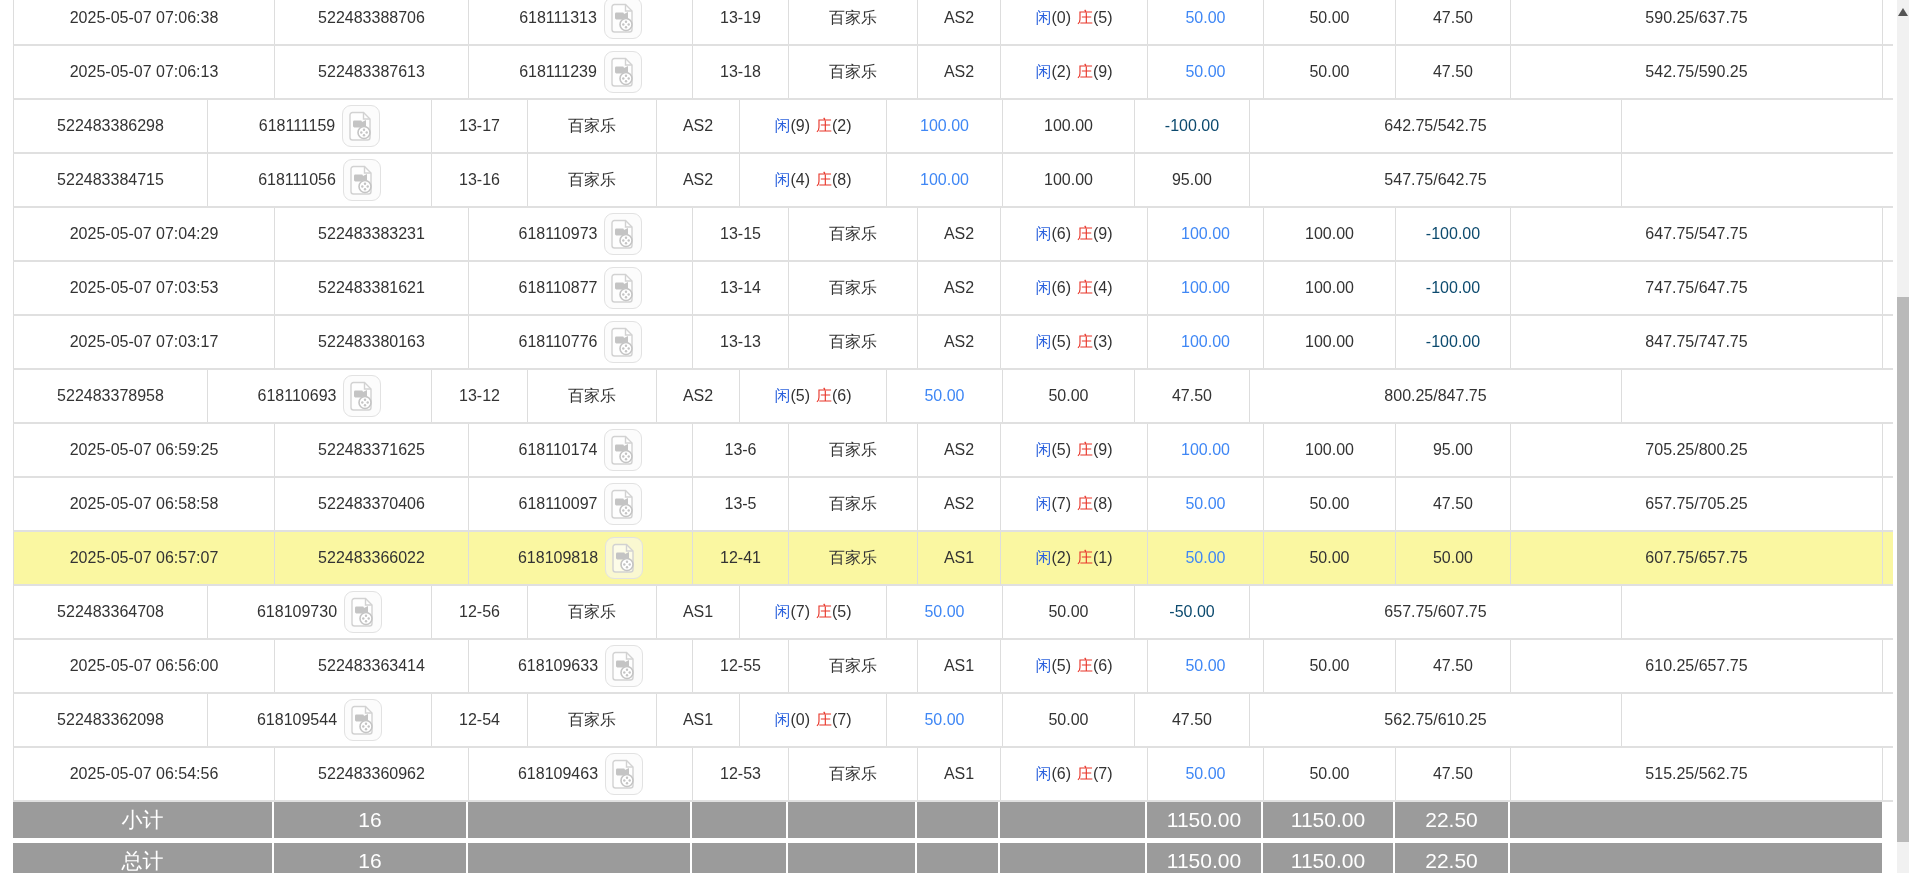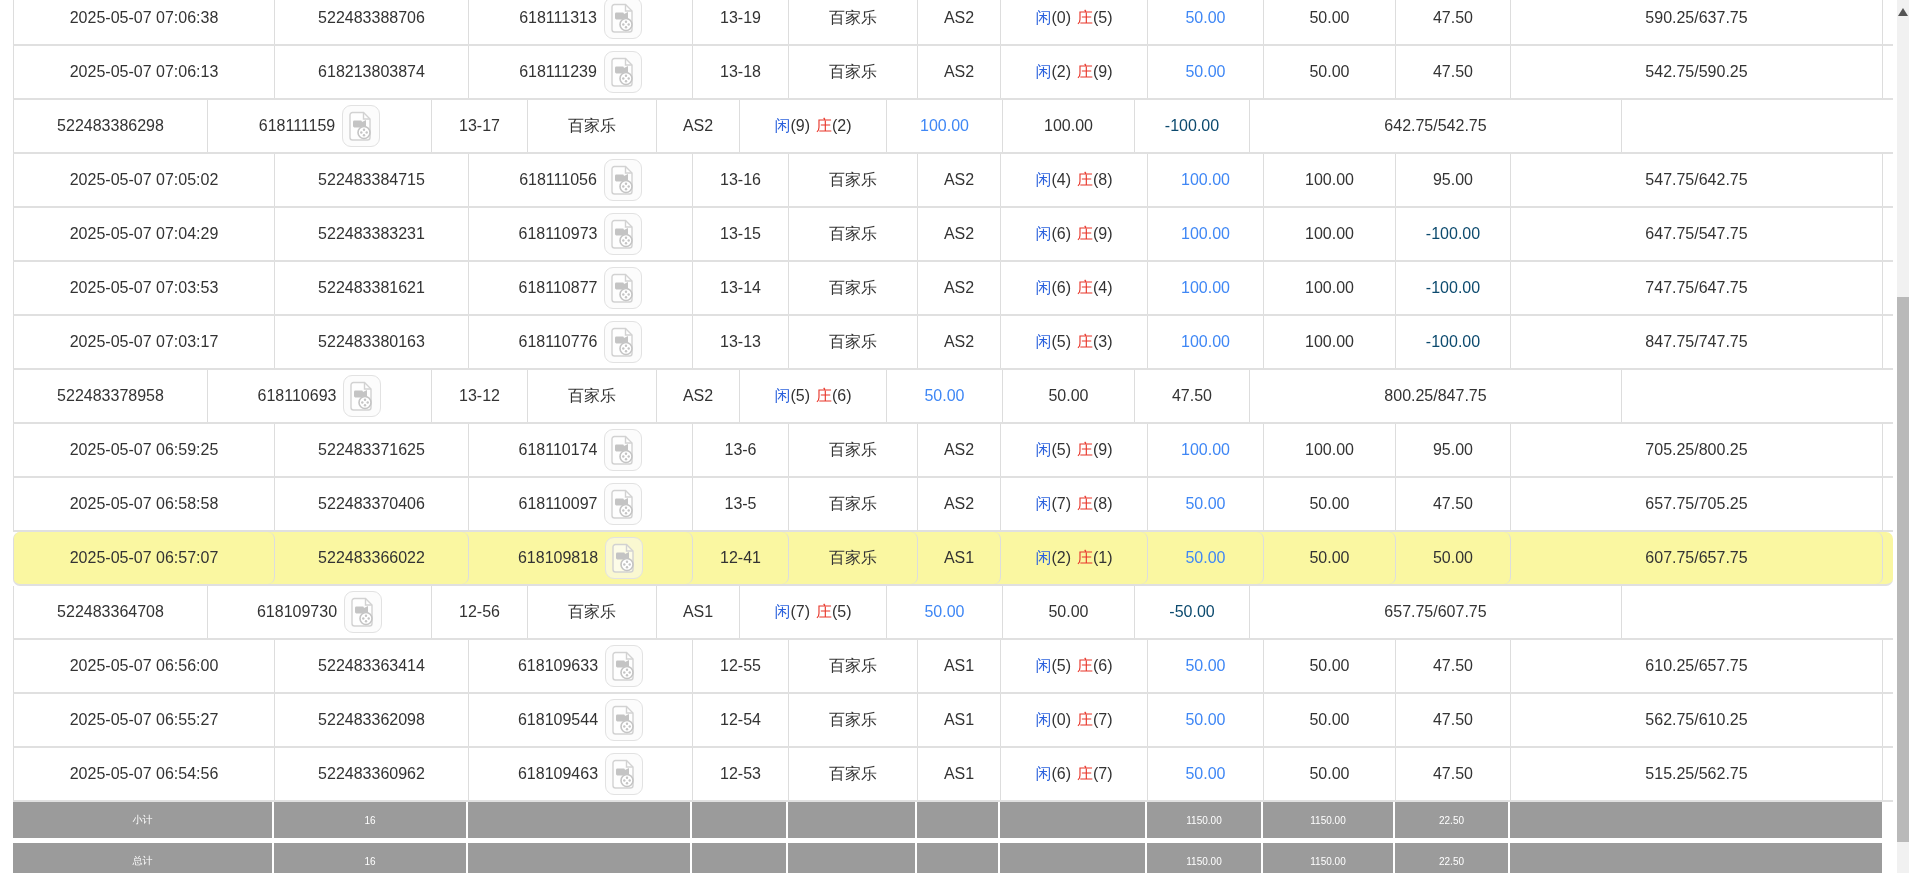--- a/index.html
+++ b/index.html
@@ -15,32 +15,32 @@
   .col-order{width:194px;}
   .col-game{width:224px;}
   .col-round{width:96px;}
   .col-type{width:129px;}
   .col-table{width:83px;}
   .col-result{width:147px;}
   .col-bet{width:116px;}
   .col-valid{width:132px;}
   .col-win{width:115px;}
   .col-balance{width:372px;}
-  .row.highlighted,.row.highlighted .cell{background:#faf7a1;border-radius:7px;}
+  .row.highlighted,.row.highlighted .cell{background:#faf7a1;}
   .bet-link{color:#3f87f5;cursor:pointer;}
   .negative{color:#0c4a6e;}
   .zh-player{color:#2d63dd;}
   .zh-banker{color:#e8392d;margin-left:6px;}
   .video-btn{width:36px;height:40px;margin-left:7px;border:1px solid #e2e2e2;border-radius:9px;
     background:rgba(250,250,250,.55);display:flex;align-items:center;justify-content:center;cursor:pointer;flex:0 0 auto;}
   
   .frow{display:flex;height:36px;}
   .frow.gap{margin-top:5px;}
   .fcell{box-sizing:border-box;background:#9b9b9b;color:#fff;border-right:2px solid #fff;
-    display:flex;align-items:center;justify-content:center;font-size:10px;white-space:nowrap;}
+    display:flex;align-items:center;justify-content:center;font-size:21px;white-space:nowrap;}
   .fcell:last-child{border-right:none;}
   
   .scrollbar{position:absolute;top:0;right:0;width:12px;height:873px;background:#f1f1f1;}
   .scroll-up-arrow{position:absolute;top:8px;left:1px;width:0;height:0;
     border-left:5px solid transparent;border-right:5px solid transparent;border-bottom:8px solid #555;}
   .scroll-thumb{position:absolute;top:297px;left:0;width:12px;height:545px;background:#b9b9b9;}
 </style>
 </head>
 <body>
 
@@ -96,21 +96,21 @@
     <div class="cell col-balance">
           <span>590.25/637.75</span>
         </div>
   </div>
 
   <div class="row">
     <div class="cell col-time">
           <span>2025-05-07 07:06:13</span>
         </div>
     <div class="cell col-order">
-          <span>618213803874</span>
+          <span>522483387613</span>
         </div>
     <div class="cell col-game">
       <span>618111239</span>
       <span class="video-btn">
         <svg width="26" height="30" viewBox="0 0 26 30">
           <path d="M4.5 1.5 h11 l6.5 6.5 v18.5 a2.5 2.5 0 0 1 -2.5 2.5 h-15 a2.5 2.5 0 0 1 -2.5 -2.5 v-22.5 a2.5 2.5 0 0 1 2.5 -2.5 z" fill="#ffffff" fill-opacity="0.5" stroke="#d2d2d2" stroke-width="1.4"></path>
           <path d="M15.5 1.5 v6.5 h6.5" fill="none" stroke="#d2d2d2" stroke-width="1.4"></path>
           <rect x="5" y="9.5" width="9" height="7" rx="1.4" fill="#c4c4c4"></rect>
           <polygon points="14,11 18,9 18,17 14,15" fill="#c4c4c4"></polygon>
           <circle cx="16" cy="21.5" r="6" fill="#fff" stroke="#c4c4c4" stroke-width="1.6"></circle>
@@ -193,23 +193,20 @@
         </div>
     <div class="cell col-win">
           <span class="negative">-100.00</span>
         </div>
     <div class="cell col-balance">
           <span>642.75/542.75</span>
         </div>
   </div>
 
   <div class="row">
-    <div class="cell col-time">
-          <span>2025-05-07 07:05:02</span>
-        </div>
     <div class="cell col-order">
           <span>522483384715</span>
         </div>
     <div class="cell col-game">
       <span>618111056</span>
       <span class="video-btn">
         <svg width="26" height="30" viewBox="0 0 26 30">
           <path d="M4.5 1.5 h11 l6.5 6.5 v18.5 a2.5 2.5 0 0 1 -2.5 2.5 h-15 a2.5 2.5 0 0 1 -2.5 -2.5 v-22.5 a2.5 2.5 0 0 1 2.5 -2.5 z" fill="#ffffff" fill-opacity="0.5" stroke="#d2d2d2" stroke-width="1.4"></path>
           <path d="M15.5 1.5 v6.5 h6.5" fill="none" stroke="#d2d2d2" stroke-width="1.4"></path>
           <rect x="5" y="9.5" width="9" height="7" rx="1.4" fill="#c4c4c4"></rect>
@@ -707,23 +704,20 @@
         </div>
     <div class="cell col-win">
           <span>47.50</span>
         </div>
     <div class="cell col-balance">
           <span>610.25/657.75</span>
         </div>
   </div>
 
   <div class="row">
-    <div class="cell col-time">
-          <span>2025-05-07 06:55:27</span>
-        </div>
     <div class="cell col-order">
           <span>522483362098</span>
         </div>
     <div class="cell col-game">
       <span>618109544</span>
       <span class="video-btn">
         <svg width="26" height="30" viewBox="0 0 26 30">
           <path d="M4.5 1.5 h11 l6.5 6.5 v18.5 a2.5 2.5 0 0 1 -2.5 2.5 h-15 a2.5 2.5 0 0 1 -2.5 -2.5 v-22.5 a2.5 2.5 0 0 1 2.5 -2.5 z" fill="#ffffff" fill-opacity="0.5" stroke="#d2d2d2" stroke-width="1.4"></path>
           <path d="M15.5 1.5 v6.5 h6.5" fill="none" stroke="#d2d2d2" stroke-width="1.4"></path>
           <rect x="5" y="9.5" width="9" height="7" rx="1.4" fill="#c4c4c4"></rect>

